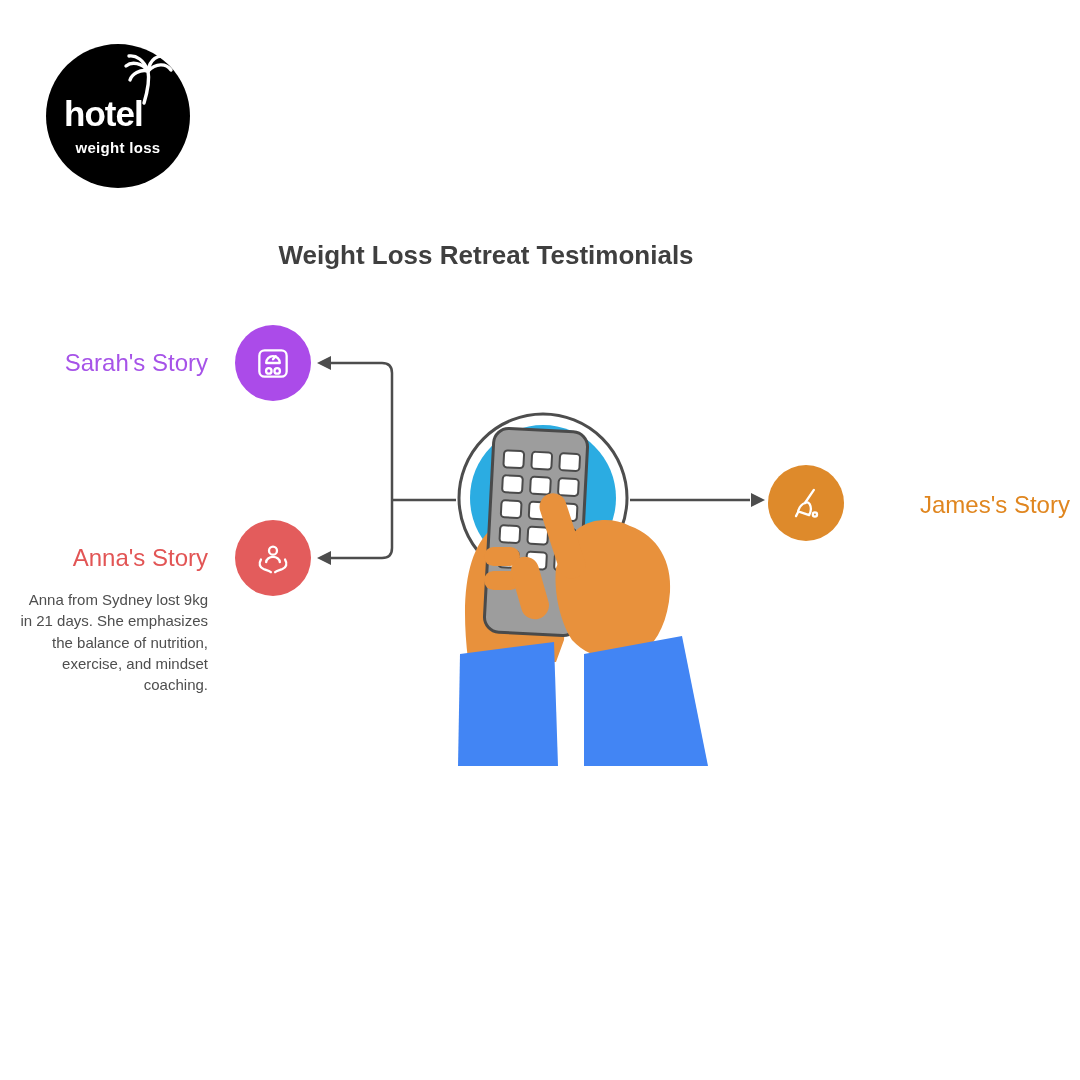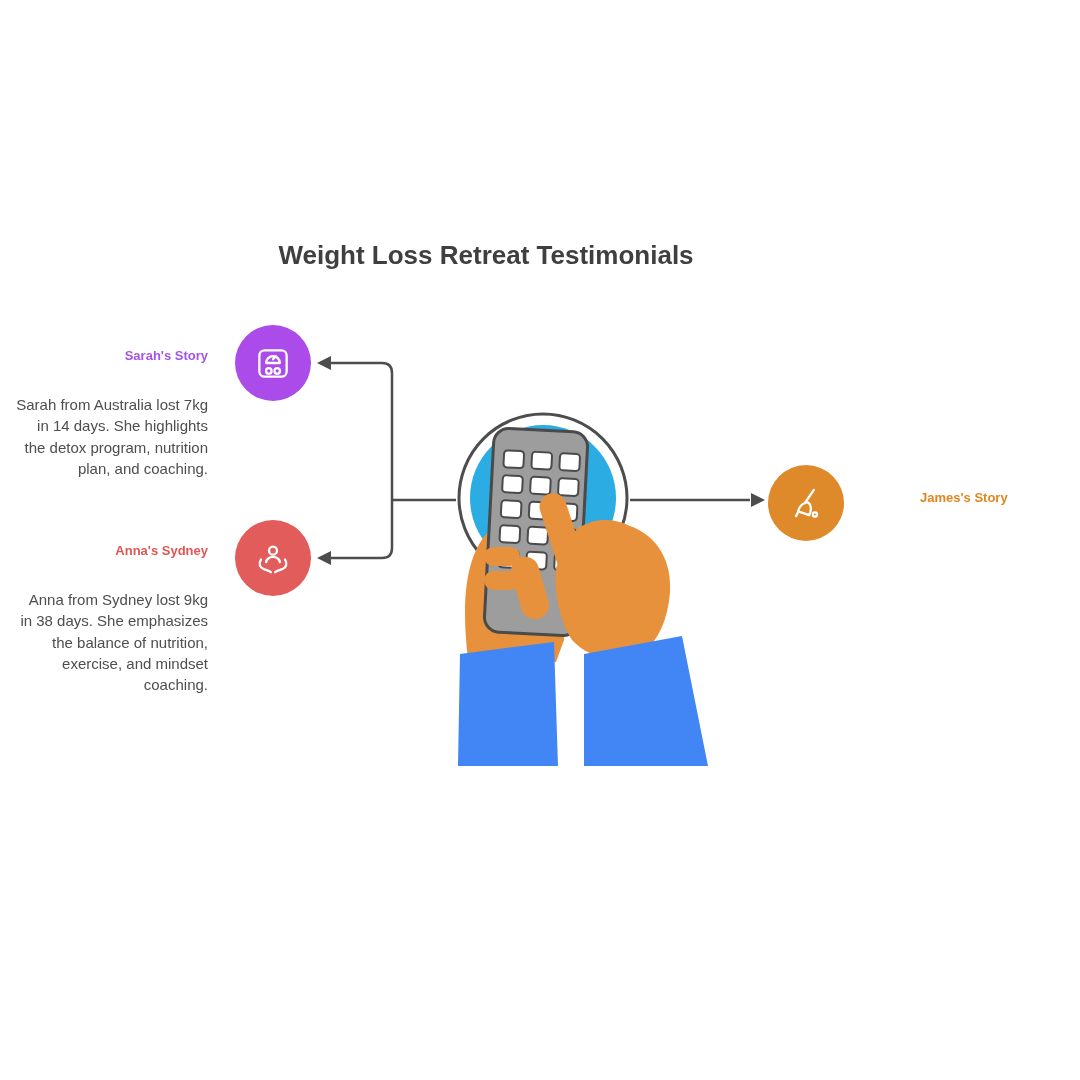--- a/index.html
+++ b/index.html
@@ -13,34 +13,48 @@
   .logo-line2{position:absolute;left:0;top:95px;width:144px;text-align:center;font-size:15px;font-weight:bold;letter-spacing:.3px;}
   .palm{position:absolute;left:74px;top:4px;width:60px;height:62px;}
 
   
   .title{left:0;top:240px;width:972px;text-align:center;font-size:26px;font-weight:bold;color:#3f3f3f;margin:0;}
 
   
   .diagram{left:0;top:0;width:1080px;height:1080px;pointer-events:none;}
 
   
-  .t-heading{font-size:13px;font-weight:bold;line-height:1.15;}
+  .t-heading{font-size:24px;font-weight:normal;line-height:1.15;}
   .t-body{font-size:15px;line-height:1.42;color:#4e4e4e;}
   .left-col{left:16px;width:192px;text-align:right;}
   .right-col{left:920px;width:182px;text-align:left;}
 
   
   .icon-circle{width:76px;height:76px;border-radius:50%;display:flex;align-items:center;justify-content:center;}
   .icon-circle svg{width:42px;height:42px;}
 </style>
 </head>
 <body>
 
 <div id="canvas">
 
+  <div class="abs logo">
+    <svg class="palm" viewBox="0 0 60 60">
+      <g stroke="#ffffff" stroke-width="3.4" fill="none" stroke-linecap="round">
+        <path d="M28 22 C30 32 27 44 24 54"></path>
+        <path d="M28 22 C22 14 12 12 6 17"></path>
+        <path d="M28 22 C24 11 16 6 9 7"></path>
+        <path d="M28 22 C30 10 38 5 46 8"></path>
+        <path d="M28 22 C36 14 46 14 51 21"></path>
+        <path d="M28 22 C20 20 12 25 10 31"></path>
+      </g>
+    </svg>
+    <div class="logo-line1">hotel</div>
+    <div class="logo-line2">weight loss</div>
+  </div>
 
   <h1 class="abs title">Weight Loss Retreat Testimonials</h1>
 
   <svg class="abs diagram" viewBox="0 0 1080 1080">
 
     <g stroke="#4D4D4D" stroke-width="2.5" fill="none">
       <path d="M330 363 H382 Q392 363 392 373 V548 Q392 558 382 558 H330"></path>
       <path d="M392 500 H456"></path>
       <path d="M630 500 H750"></path>
     </g>
@@ -83,35 +97,34 @@
 
       <path d="M566 545 C576 520 606 514 630 526 C658 536 672 562 670 592 C668 620 658 640 644 652 C616 664 588 658 572 640 C558 618 554 588 556 568 Z" fill="#E8913C"></path>
       <rect x="549" y="492" width="27" height="88" rx="13.5" fill="#E8913C" transform="rotate(-18 562 536)"></rect>
 
       <path d="M460 654 L554 642 L558 766 L458 766 Z" fill="#4285F4"></path>
       <path d="M584 654 L682 636 L708 766 L584 766 Z" fill="#4285F4"></path>
     </g>
   </svg>
 
   <div class="abs t-heading left-col" style="top: 349px; color: rgb(166, 83, 232);">Sarah's Story</div>
-  <div class="abs t-body left-col" style="top:394px">Sarah from Australia lost 7kg in 14 days. She highlights the detox program, nutrition plan, and coaching.</div>
   <div class="abs icon-circle" style="left: 235px; top: 325px; background-color: rgb(171, 75, 233);">
     <svg viewBox="0 0 40 40">
       <g stroke="#FFFFFF" stroke-width="2.2" fill="none" stroke-linecap="round" stroke-linejoin="round">
         <rect x="7" y="8" width="26" height="25" rx="5"></rect>
         <path d="M13.5 20 a6.5 6.5 0 0 1 13 0 Z"></path>
         <path d="M20 16.5 l2.5 -3"></path>
         <circle cx="16" cy="27.5" r="2.6"></circle>
         <circle cx="24" cy="27.5" r="2.6"></circle>
       </g>
     </svg>
   </div>
 
-  <div class="abs t-heading left-col" style="top: 544px; color: rgb(226, 85, 85);">Anna's Sydney</div>
-  <div class="abs t-body left-col" style="top:589px">Anna from Sydney lost 9kg in 38 days. She emphasizes the balance of nutrition, exercise, and mindset coaching.</div>
+  <div class="abs t-heading left-col" style="top: 544px; color: rgb(226, 85, 85);">Anna's Story</div>
+  <div class="abs t-body left-col" style="top:589px">Anna from Sydney lost 9kg in 21 days. She emphasizes the balance of nutrition, exercise, and mindset coaching.</div>
   <div class="abs icon-circle" style="left: 235px; top: 520px; background-color: rgb(227, 92, 92);">
     <svg viewBox="0 0 40 40">
       <g stroke="#FFFFFF" stroke-width="2.2" fill="none" stroke-linecap="round" stroke-linejoin="round">
         <circle cx="20" cy="13" r="3.8"></circle>
         <path d="M13.5 24 a6.5 5 0 0 1 13 0"></path>
         <path d="M8.5 21.5 c-2.5 4 -1 7.5 2.5 9 c2.5 1 5 1.5 7 3"></path>
         <path d="M31.5 21.5 c2.5 4 1 7.5 -2.5 9 c-2.5 1 -5 1.5 -7 3"></path>
       </g>
     </svg>
   </div>

